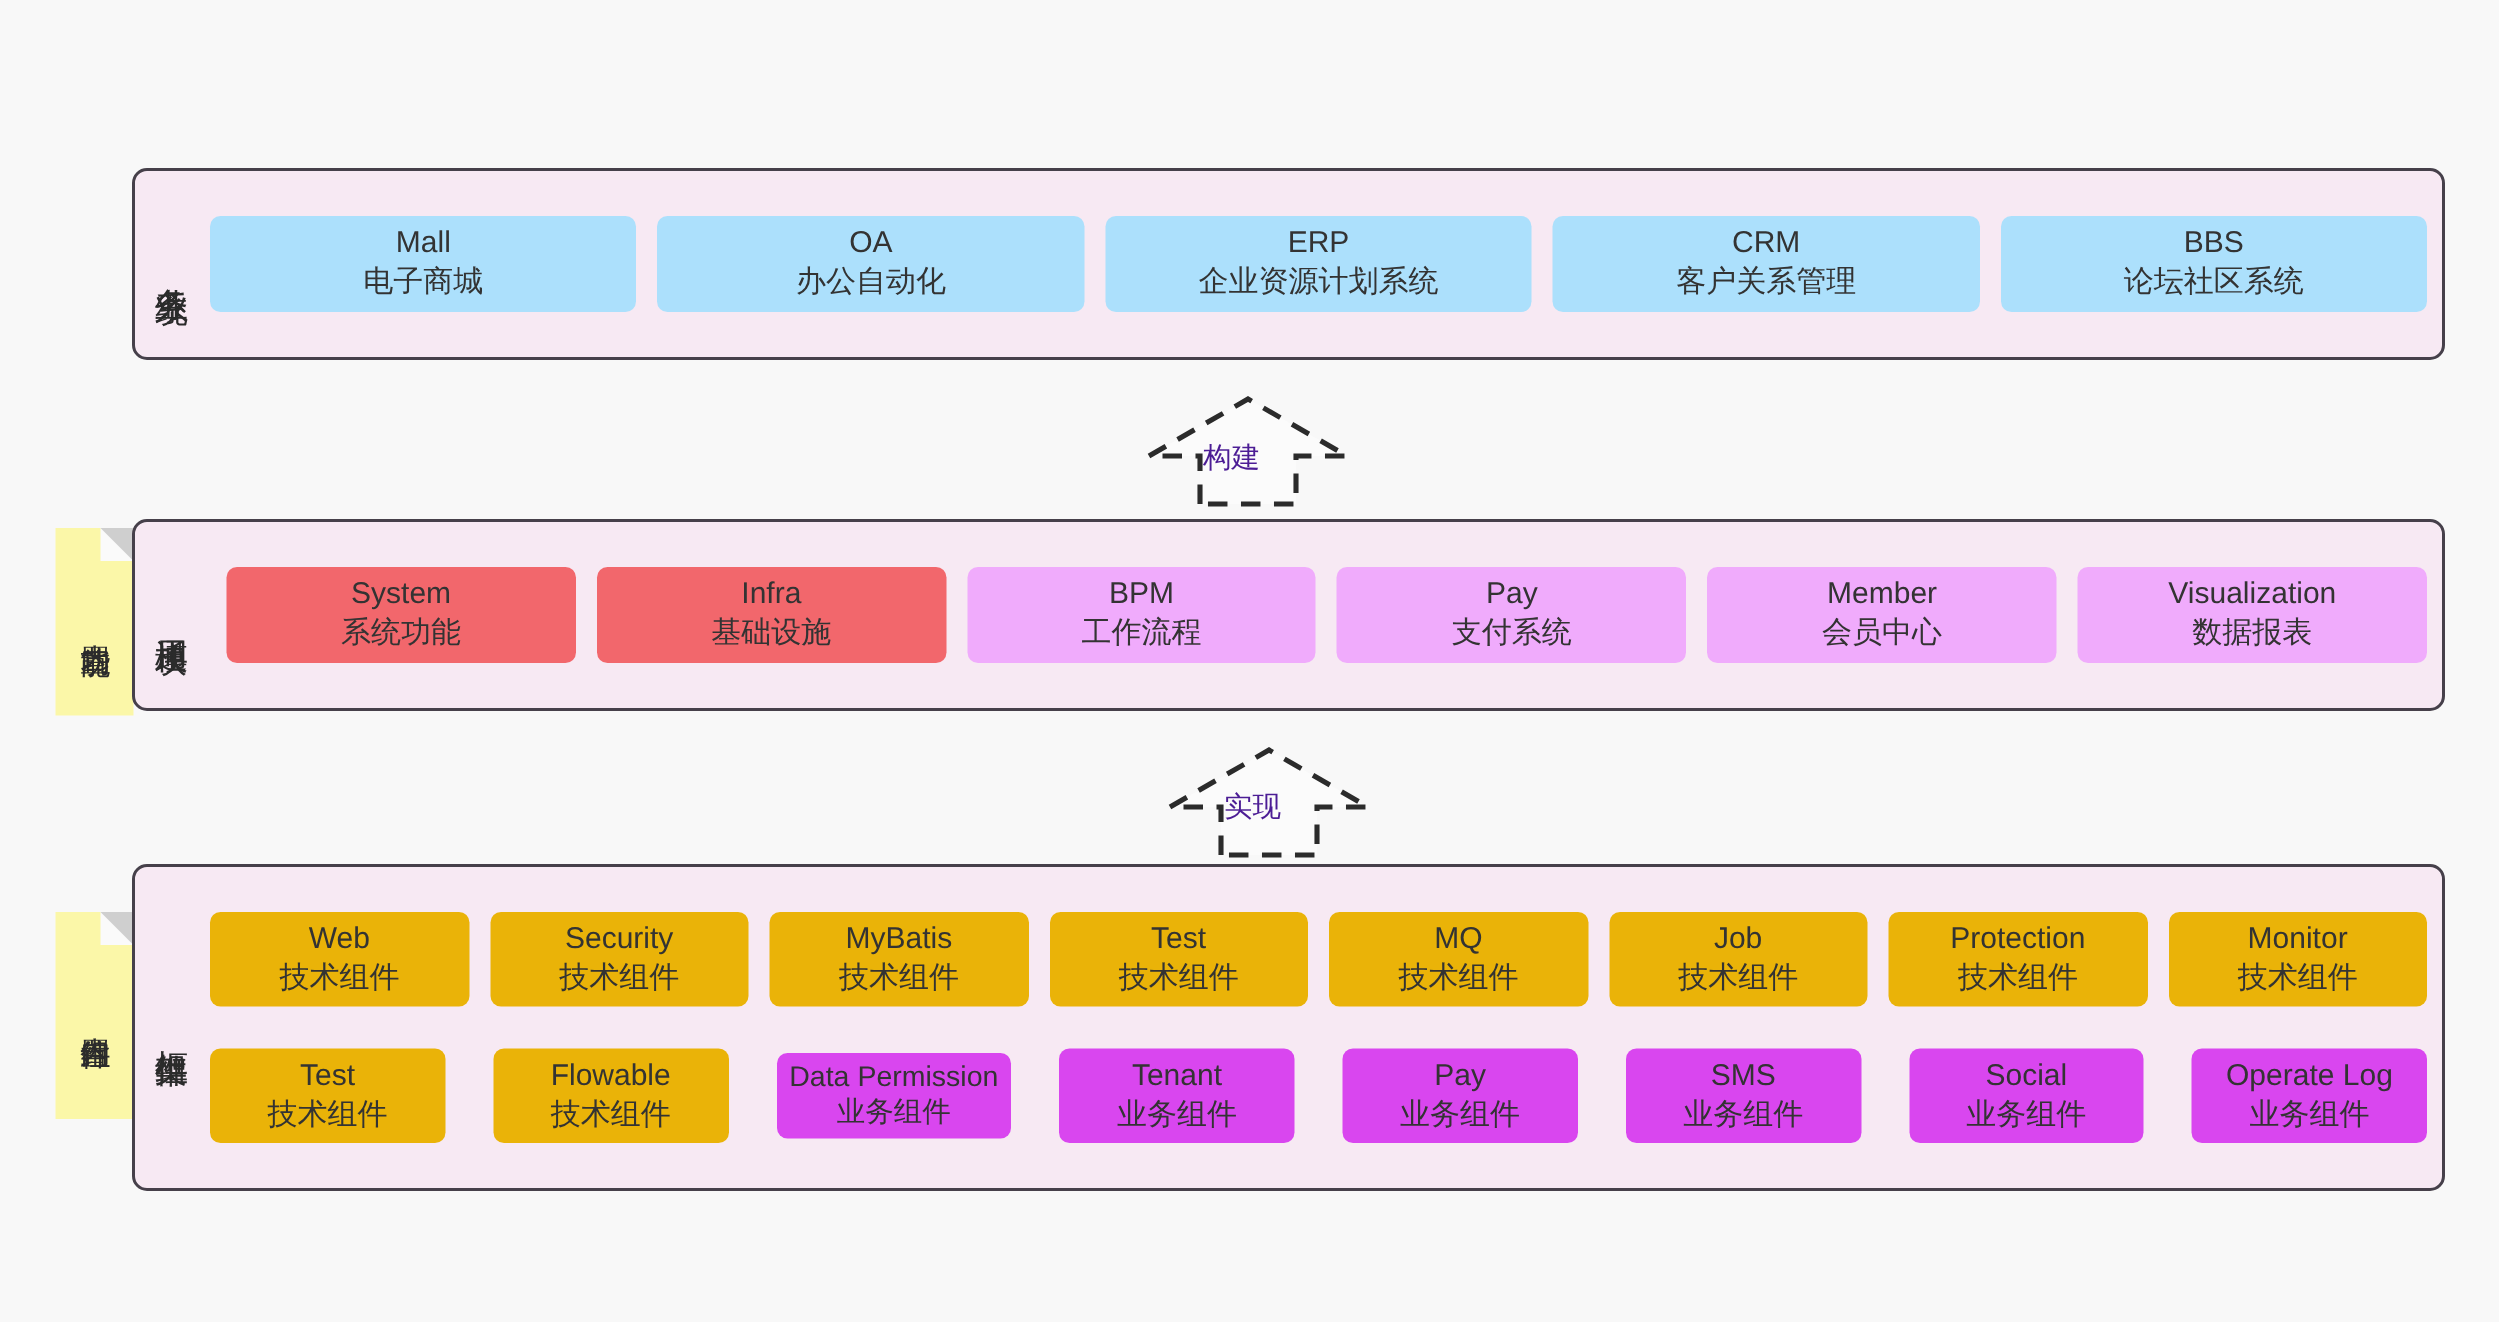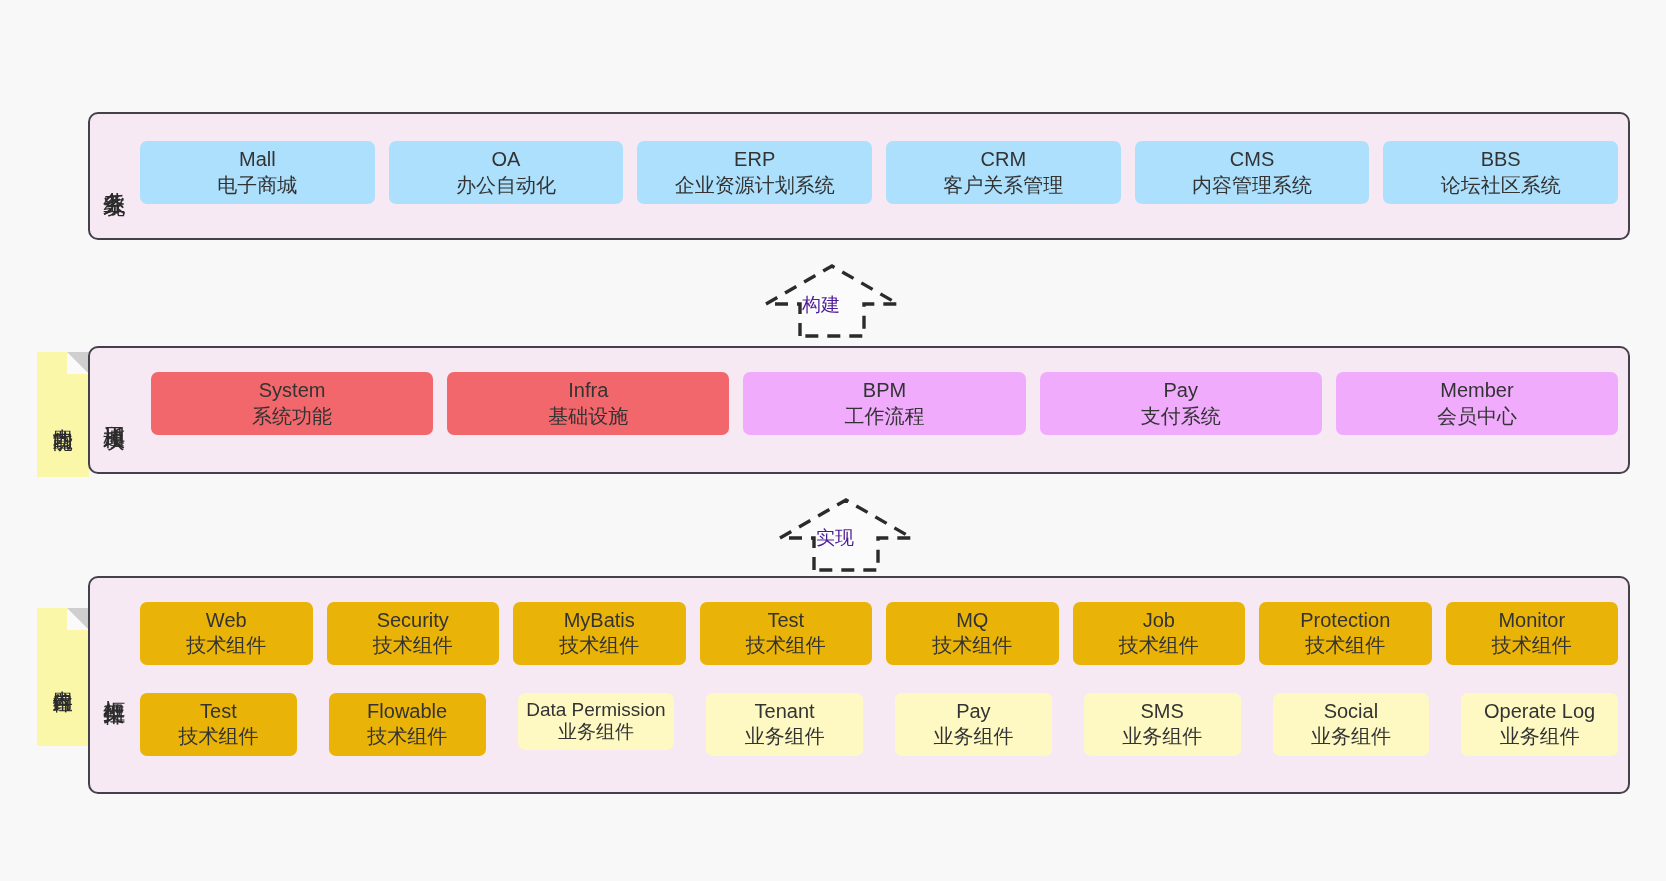--- a/index.html
+++ b/index.html
@@ -49,21 +49,21 @@
   }
   .layer-body {
     flex: 1 1 auto;
     display: flex;
     flex-direction: column;
     justify-content: center;
     padding: 0 10px 0 2px;
   }
   .row {
     display: flex;
-    align-items: flex-start;
+    align-items: center;
     gap: 14px;
   }
   .row + .row { margin-top: 15px; gap: 32px; }
 
   
   .node {
     flex: 1 1 0;
     border-radius: 7px;
     display: flex;
     flex-direction: column;
@@ -76,21 +76,21 @@
     box-sizing: border-box;
     padding: 6px 4px;
   }
   .node .t-en { display: block; }
   .node .t-cn { display: block; }
 
   .n-blue        { background: #ace0fc; }
   .n-red         { background: #f2676c; }
   .n-pink        { background: #f0abfc; }
   .n-green       { background: #eab308; }
-  .n-lightgreen  { background: #fef9c3; }
+  .n-lightgreen  { background: #d946ef; }
 
   
   .sticky {
     position: absolute;
     width: 52px;
     background: #fbf7a8;
     font-size: 20px;
     line-height: 1.12;
     letter-spacing: 1px;
     color: #2b2b2b;
@@ -154,24 +154,20 @@
         </div>
         <div class="node n-blue">
           <span class="t-en">ERP</span>
           <span class="t-cn">企业资源计划系统</span>
         </div>
         <div class="node n-blue">
           <span class="t-en">CRM</span>
           <span class="t-cn">客户关系管理</span>
         </div>
         <div class="node n-blue">
-          <span class="t-en">CMS</span>
-          <span class="t-cn">内容管理系统</span>
-        </div>
-        <div class="node n-blue">
           <span class="t-en">BBS</span>
           <span class="t-cn">论坛社区系统</span>
         </div>
       </div>
     </div>
   </div>
 
   <svg class="arrow" style="left:752px; top:258px;" width="160" height="90" viewBox="0 0 160 90">
     <path d="M 48 78 L 48 46 L 14 46 L 80 8 L 146 46 L 112 46 L 112 78 Z" fill="#fbfbfb" stroke="#2b2b2b" stroke-width="3.4" stroke-dasharray="13 9" stroke-linejoin="miter"></path>
   </svg>
@@ -200,20 +196,24 @@
           <span class="t-cn">工作流程</span>
         </div>
         <div class="node n-pink">
           <span class="t-en">Pay</span>
           <span class="t-cn">支付系统</span>
         </div>
         <div class="node n-pink">
           <span class="t-en">Member</span>
           <span class="t-cn">会员中心</span>
         </div>
+        <div class="node n-pink">
+          <span class="t-en">Visualization</span>
+          <span class="t-cn">数据报表</span>
+        </div>
       </div>
     </div>
   </div>
 
   <svg class="arrow" style="left:766px; top:492px;" width="160" height="90" viewBox="0 0 160 90">
     <path d="M 48 78 L 48 46 L 14 46 L 80 8 L 146 46 L 112 46 L 112 78 Z" fill="#fbfbfb" stroke="#2b2b2b" stroke-width="3.4" stroke-dasharray="13 9" stroke-linejoin="miter"></path>
   </svg>
   <div class="arrow-label" style="left:816px; top:525px;">实现</div>
 
   <div class="sticky" style="left:37px; top:608px; height:138px;">

